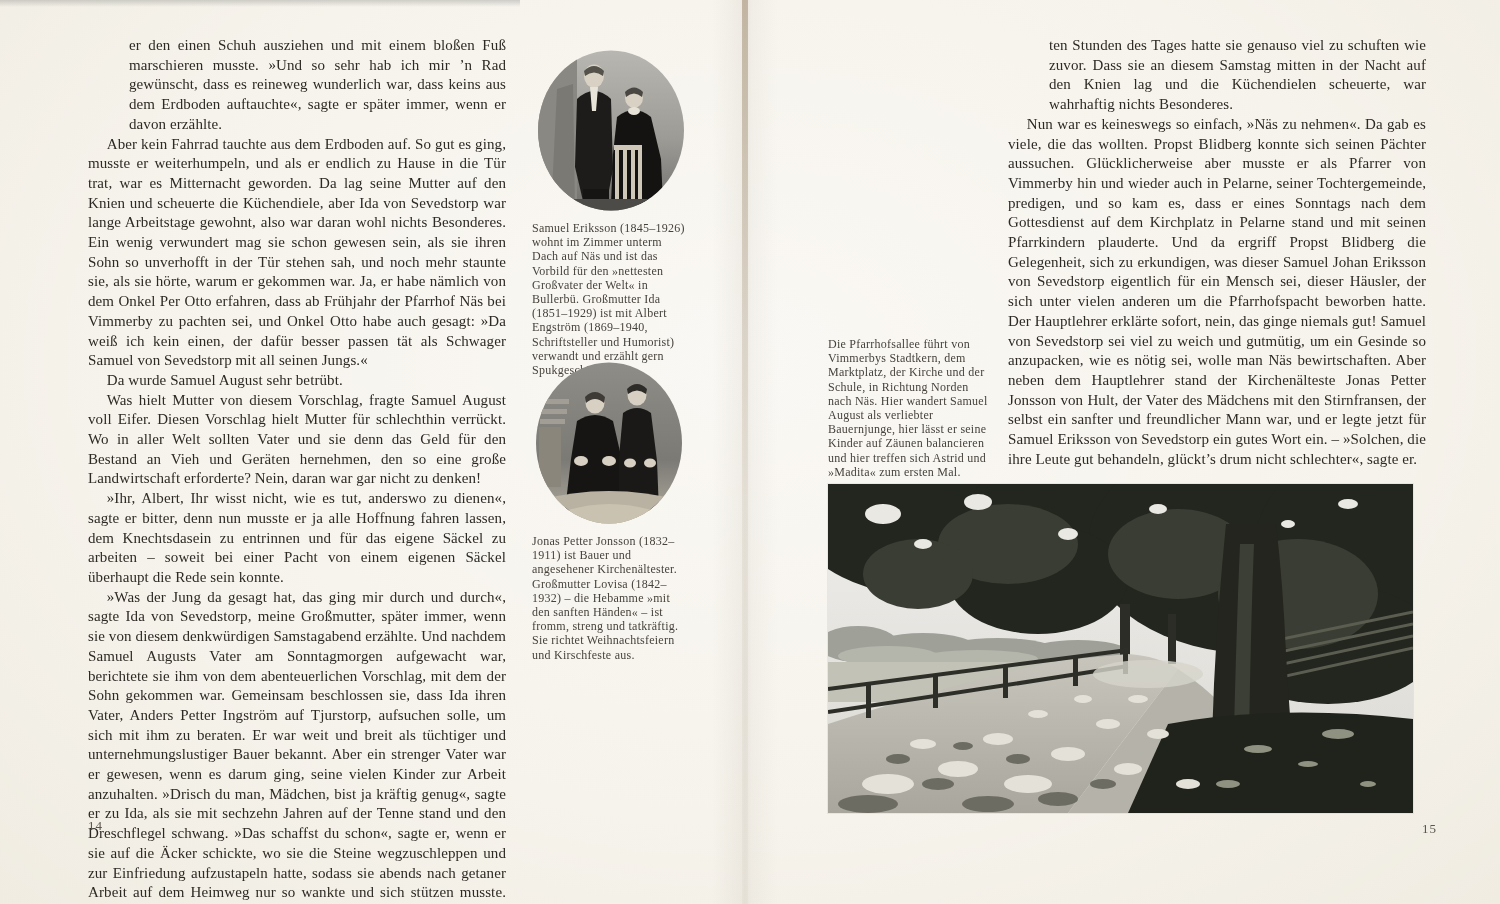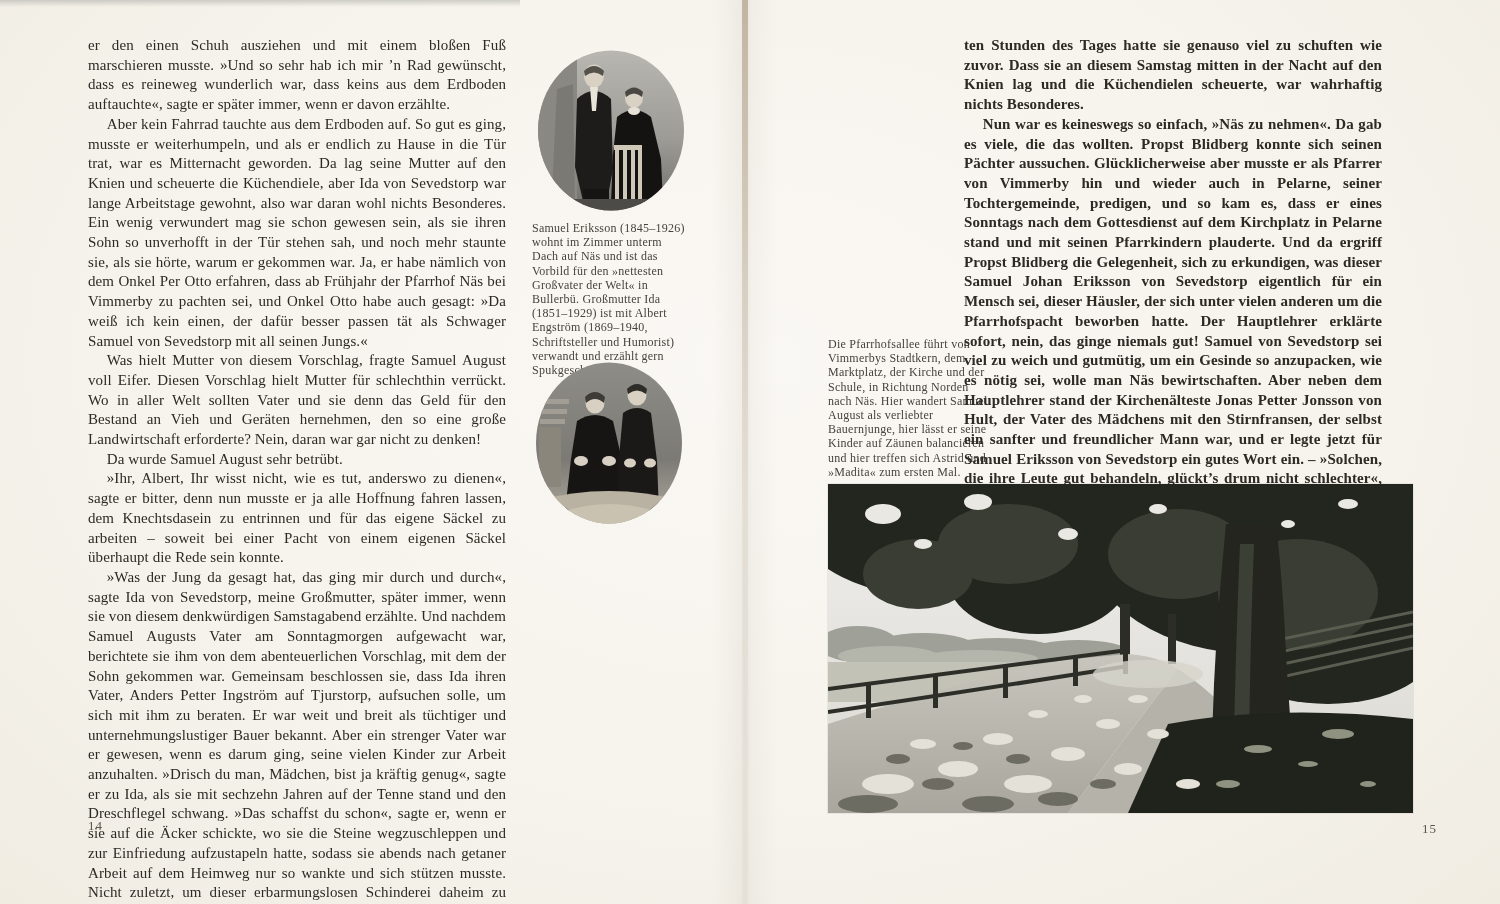--- a/index.html
+++ b/index.html
@@ -19,23 +19,23 @@
       rgba(160,140,112,.55) 0%, rgba(170,152,126,.35) 30%,
       rgba(185,172,150,.18) 55%, rgba(200,192,176,.10) 100%);}
   .spine-soft{position:absolute;left:712px;top:0;width:66px;height:904px;
     background:linear-gradient(to right, rgba(120,105,84,0) 0%, rgba(120,105,84,.07) 45%,
       rgba(120,105,84,.10) 50%, rgba(120,105,84,.05) 60%, rgba(120,105,84,0) 100%);}
 
   
   .textcol{position:absolute;width:418px;font-size:15px;line-height:19.7px;
     text-align:justify;letter-spacing:.1px;}
   .textcol-left{left:88px;top:36px;}
-  .textcol-right{left:964px;top:36px;font-weight:bold;}
+  .textcol-right{left:1008px;top:36px;}
   .para{margin:0;text-indent:1.25em;}
-  .para:first-child{text-indent:0;}
+  .para:first-child{text-indent:0;margin-left:41px;}
 
   
   .caption{position:absolute;font-family:Liberation Serif, serif;
     font-size:12px;line-height:14.2px;color:#46423c;letter-spacing:.25px;
     text-align:left;}
   .caption-1{left:532px;top:221px;width:158px;}
   .caption-2{left:532px;top:534px;width:158px;}
   .caption-3{left:828px;top:313px;width:162px;margin-top:24px;}
 
   
@@ -58,22 +58,22 @@
 
 <div class="spread">
 
   <div class="scan-edge"></div>
   <div class="spine-soft"></div>
   <div class="spine"></div>
 
   <div class="textcol textcol-left">
       <p class="para">er den einen Schuh ausziehen und mit einem bloßen Fuß marschieren musste. »Und so sehr hab ich mir ’n Rad gewünscht, dass es reineweg wunderlich war, dass keins aus dem Erdboden auftauchte«, sagte er später immer, wenn er davon erzählte.</p>
       <p class="para">Aber kein Fahrrad tauchte aus dem Erdboden auf. So gut es ging, musste er weiterhumpeln, und als er endlich zu Hause in die Tür trat, war es Mitternacht geworden. Da lag seine Mutter auf den Knien und scheuerte die Küchendiele, aber Ida von Sevedstorp war lange Arbeitstage gewohnt, also war daran wohl nichts Besonderes. Ein wenig verwundert mag sie schon gewesen sein, als sie ihren Sohn so unverhofft in der Tür stehen sah, und noch mehr staunte sie, als sie hörte, warum er gekommen war. Ja, er habe nämlich von dem Onkel Per Otto erfahren, dass ab Frühjahr der Pfarrhof Näs bei Vimmerby zu pachten sei, und Onkel Otto habe auch gesagt: »Da weiß ich kein einen, der dafür besser passen tät als Schwager Samuel von Sevedstorp mit all seinen Jungs.«</p>
+      <p class="para">Da wurde Samuel August sehr betrübt.</p>
       <p class="para">Was hielt Mutter von diesem Vorschlag, fragte Samuel August voll Eifer. Diesen Vorschlag hielt Mutter für schlechthin verrückt. Wo in aller Welt sollten Vater und sie denn das Geld für den Bestand an Vieh und Geräten hernehmen, den so eine große Landwirtschaft erforderte? Nein, daran war gar nicht zu denken!</p>
-      <p class="para">Da wurde Samuel August sehr betrübt.</p>
       <p class="para">»Ihr, Albert, Ihr wisst nicht, wie es tut, anderswo zu dienen«, sagte er bitter, denn nun musste er ja alle Hoffnung fahren lassen, dem Knechtsdasein zu entrinnen und für das eigene Säckel zu arbeiten – soweit bei einer Pacht von einem eigenen Säckel überhaupt die Rede sein konnte.</p>
       <p class="para">»Was der Jung da gesagt hat, das ging mir durch und durch«, sagte Ida von Sevedstorp, meine Großmutter, später immer, wenn sie von diesem denkwürdigen Samstagabend erzählte. Und nachdem Samuel Augusts Vater am Sonntagmorgen aufgewacht war, berichtete sie ihm von dem abenteuerlichen Vorschlag, mit dem der Sohn gekommen war. Gemeinsam beschlossen sie, dass Ida ihren Vater, Anders Petter Ingström auf Tjurstorp, aufsuchen solle, um sich mit ihm zu beraten. Er war weit und breit als tüchtiger und unternehmungslustiger Bauer bekannt. Aber ein strenger Vater war er gewesen, wenn es darum ging, seine vielen Kinder zur Arbeit anzuhalten. »Drisch du man, Mädchen, bist ja kräftig genug«, sagte er zu Ida, als sie mit sechzehn Jahren auf der Tenne stand und den Dreschflegel schwang. »Das schaffst du schon«, sagte er, wenn er sie auf die Äcker schickte, wo sie die Steine wegzuschleppen und zur Einfriedung aufzustapeln hatte, sodass sie abends nach getaner Arbeit auf dem Heimweg nur so wankte und sich stützen musste. Nicht zuletzt, um dieser erbarmungslosen Schinderei daheim zu entgehen, hatte sie schon mit achtzehn Jahren geheiratet. Ein leichtes Leben tauschte sie freilich nicht dafür ein, sieben Kinder musste sie gebären und aufziehen, und die meis-</p>
     </div>
 
   <div class="oval oval-1">
     <svg width="148" height="163" viewBox="0 0 148 163">
       <defs>
         <clipPath id="ov1">
             <ellipse cx="74" cy="81.5" rx="73" ry="80"></ellipse>
           </clipPath>
@@ -146,20 +146,21 @@
         <path d="M88 52 Q102 42 116 52 L122 100 L124 150 L84 150 L84 96 Z" fill="#1a1917"></path>
         <ellipse cx="95" cy="102" rx="6" ry="4.5" fill="#d8d1c3"></ellipse>
         <ellipse cx="115" cy="102" rx="6" ry="4.5" fill="#d8d1c3"></ellipse>
 
         <path d="M0 140 Q74 120 148 140 L148 164 L0 164 Z" fill="#b9b2a2"></path>
         <path d="M30 150 Q74 136 120 150 L120 164 L30 164 Z" fill="#cac2b0"></path>
       </g>
     </svg>
   </div>
 
+  <div class="caption caption-2">Jonas Petter Jonsson (1832–1911) ist Bauer und angesehener Kirchenältester. Großmutter Lovisa (1842–1932) – die Hebamme »mit den sanften Händen« – ist fromm, streng und tatkräftig. Sie richtet Weihnachtsfeiern und Kirschfeste aus.</div>
 
   <div class="pagenum pagenum-left">14</div>
 
   <div class="caption caption-3">Die Pfarrhofsallee führt von Vimmerbys Stadtkern, dem Marktplatz, der Kirche und der Schule, in Richtung Norden nach Näs. Hier wandert Samuel August als verliebter Bauernjunge, hier lässt er seine Kinder auf Zäunen balancieren und hier treffen sich Astrid und »Madita« zum ersten Mal.</div>
 
   <div class="textcol textcol-right">
       <p class="para">ten Stunden des Tages hatte sie genauso viel zu schuften wie zuvor. Dass sie an diesem Samstag mitten in der Nacht auf den Knien lag und die Küchendielen scheuerte, war wahrhaftig nichts Besonderes.</p>
       <p class="para">Nun war es keineswegs so einfach, »Näs zu nehmen«. Da gab es viele, die das wollten. Propst Blidberg konnte sich seinen Pächter aussuchen. Glücklicherweise aber musste er als Pfarrer von Vimmerby hin und wieder auch in Pelarne, seiner Tochtergemeinde, predigen, und so kam es, dass er eines Sonntags nach dem Gottesdienst auf dem Kirchplatz in Pelarne stand und mit seinen Pfarrkindern plauderte. Und da ergriff Propst Blidberg die Gelegenheit, sich zu erkundigen, was dieser Samuel Johan Eriksson von Sevedstorp eigentlich für ein Mensch sei, dieser Häusler, der sich unter vielen anderen um die Pfarrhofspacht beworben hatte. Der Hauptlehrer erklärte sofort, nein, das ginge niemals gut! Samuel von Sevedstorp sei viel zu weich und gutmütig, um ein Gesinde so anzupacken, wie es nötig sei, wolle man Näs bewirtschaften. Aber neben dem Hauptlehrer stand der Kirchenälteste Jonas Petter Jonsson von Hult, der Vater des Mädchens mit den Stirnfransen, der selbst ein sanfter und freundlicher Mann war, und er legte jetzt für Samuel Eriksson von Sevedstorp ein gutes Wort ein. – »Solchen, die ihre Leute gut behandeln, glückt’s drum nicht schlechter«, sagte er.</p>
     </div>
 

